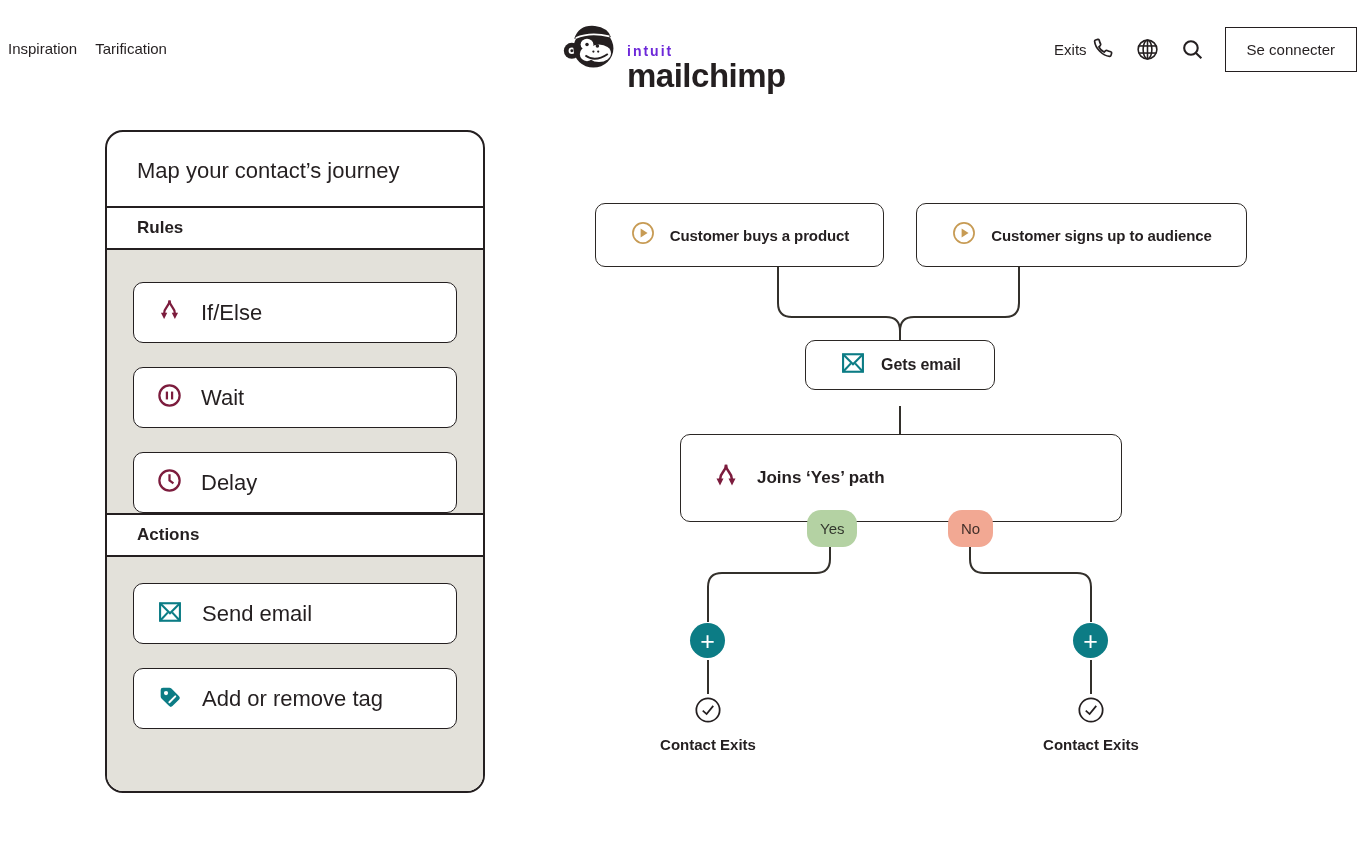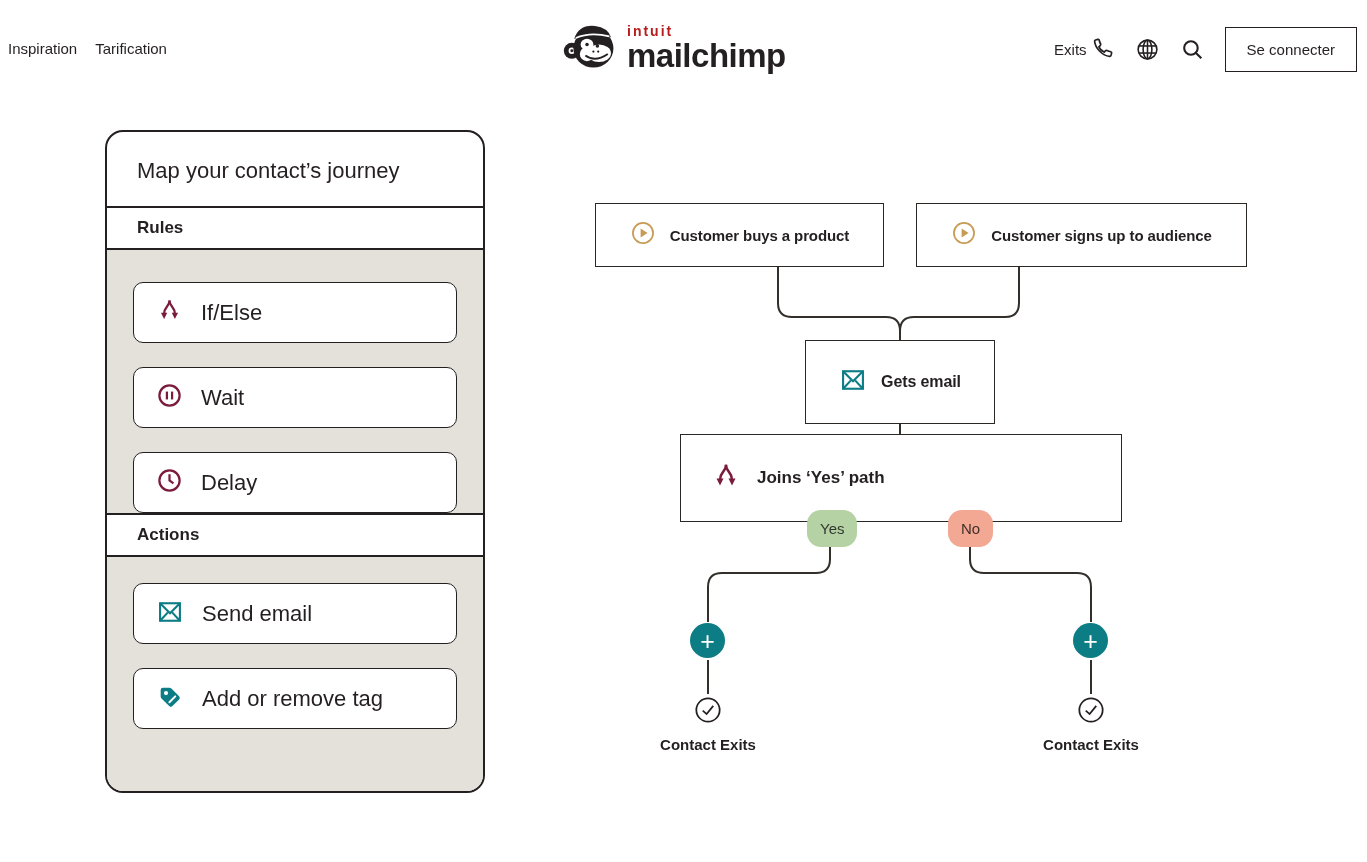--- a/index.html
+++ b/index.html
@@ -6,21 +6,21 @@
   body{
     width:1367px;height:862px;position:relative;background:#ffffff;
     font-family:"Liberation Sans","DejaVu Sans",sans-serif;color:#241f20;
     overflow:hidden;
   }
   
   .nav-left{position:absolute;left:8px;top:40px;display:flex;gap:18px;font-size:15px;}
   .nav-link{cursor:pointer;color:#241f20;}
   .logo{position:absolute;left:563px;top:18px;display:flex;align-items:flex-start;gap:8px;}
   .logo-text{display:flex;flex-direction:column;line-height:1;margin-top:6px;}
-  .logo-intuit{font-size:14px;font-weight:bold;letter-spacing:2px;color:#b91c1c;}
+  .logo-intuit{font-size:14px;font-weight:bold;letter-spacing:2px;color:#6d28d9;margin-top:20px;}
   .logo-mailchimp{font-size:33px;font-weight:bold;letter-spacing:-0.5px;color:#241f20;margin-top:1px;}
   .header-right{position:absolute;right:10px;top:27px;display:flex;align-items:center;gap:20px;}
   .ventes{display:flex;align-items:center;gap:4px;font-size:15px;cursor:pointer;}
   .icon-btn{cursor:pointer;display:flex;align-items:center;}
   .login-btn{
     border:1.5px solid #241f20;background:#fff;color:#241f20;font-size:15px;
     padding:13px 21px;cursor:pointer;font-family:inherit;
   }
   
   .panel{
@@ -36,21 +36,21 @@
   .gray-area{background:#e3e1da;padding:32px 26px 0 26px;display:flex;flex-direction:column;gap:24px;}
   .gray-area.grow{flex:1;padding-top:26px;}
   .panel-item{
     height:61px;background:#fff;border:1.5px solid #241f20;border-radius:10px;
     display:flex;align-items:center;gap:18px;padding-left:22px;box-sizing:border-box;cursor:grab;
   }
   .panel-item .label{font-size:22px;font-weight:normal;}
   
   .flow-lines{position:absolute;left:0;top:0;pointer-events:none;}
   .flow-box{
-    position:absolute;background:#fff;border:1.5px solid #2b2724;border-radius:0;
+    position:absolute;background:#fff;border:1.5px solid #2b2724;border-radius:10px;
     box-sizing:border-box;display:flex;align-items:center;justify-content:center;gap:14px;text-align:right;
   }
   .flow-box .label{font-size:15px;font-weight:bold;letter-spacing:-0.1px;}
   .joins-box{justify-content:flex-start;padding-left:30px;gap:16px;}
   .joins-title{font-size:17px;font-weight:bold;}
   .joins-sub{font-size:17px;color:#a3a29c;margin-top:3px;}
   .pill{
     position:absolute;height:37px;border-radius:14px;display:flex;align-items:center;justify-content:center;
     font-size:15px;color:#33382e;box-sizing:border-box;padding:0 13px;
   }
@@ -214,21 +214,21 @@
 <div class="flow-box" style="left:916px;top:203px;width:331px;height:64px;">
   <span>
     <svg width="26" height="26" viewBox="0 0 24 24">
       <circle cx="12" cy="12" r="9.3" fill="none" stroke="#c79b54" stroke-width="1.6"></circle>
       <polygon points="9.8,7.8 16.2,12 9.8,16.2" fill="#c79b54"></polygon>
     </svg>
   </span>
   <span class="label">Customer signs up to audience</span>
 </div>
 
-<div class="flow-box" style="left:805px;top:340px;width:190px;height:84px;">
+<div class="flow-box" style="left:805px;top:340px;width:190px;height:50px;">
   <span>
     <svg width="28" height="28" viewBox="0 0 24 24" fill="none" stroke="#0c7c85" stroke-width="1.8">
       <rect x="3.5" y="4.5" width="17" height="15"></rect>
       <path d="M3.5 4.5 L12 13 L20.5 4.5"></path>
       <path d="M3.5 19.5 L10.2 12.3"></path>
       <path d="M20.5 19.5 L13.8 12.3"></path>
     </svg>
   </span>
   <span class="label" style="font-size:16px;">Gets email</span>
 </div>

